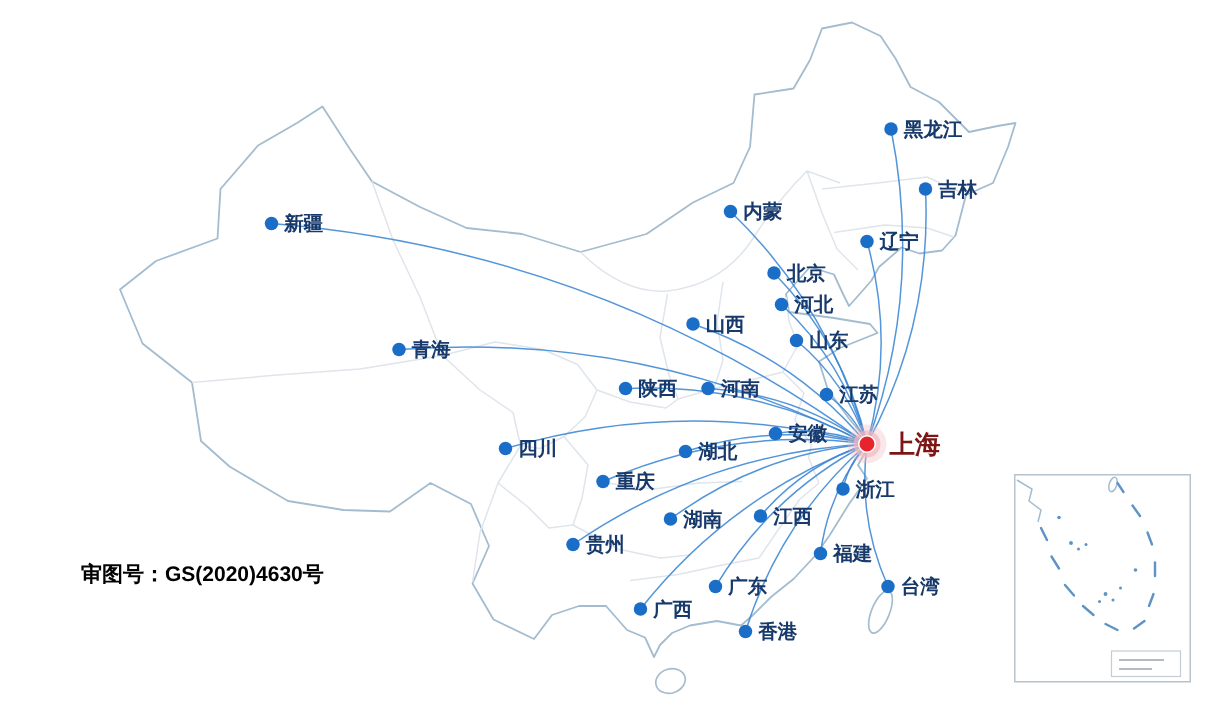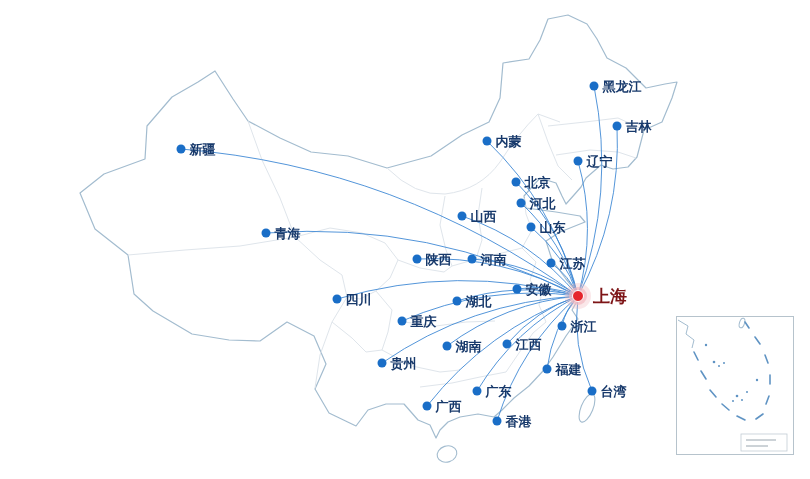--- a/index.html
+++ b/index.html
@@ -189,13 +189,14 @@
         <circle class="islet" cx="757" cy="380" r="1.2"></circle>
       </g>
       <g>
         <rect class="legend-box" x="741" y="434" width="46" height="17"></rect>
         <line class="legend-line" x1="746" y1="440" x2="776" y2="440"></line>
         <line class="legend-line" x1="746" y1="446" x2="768" y2="446"></line>
       </g>
     </g>
   </svg>
 
+  <div class="caption">审图号：GS(2020)4630号</div>
 </div>
 
 </body></html>

